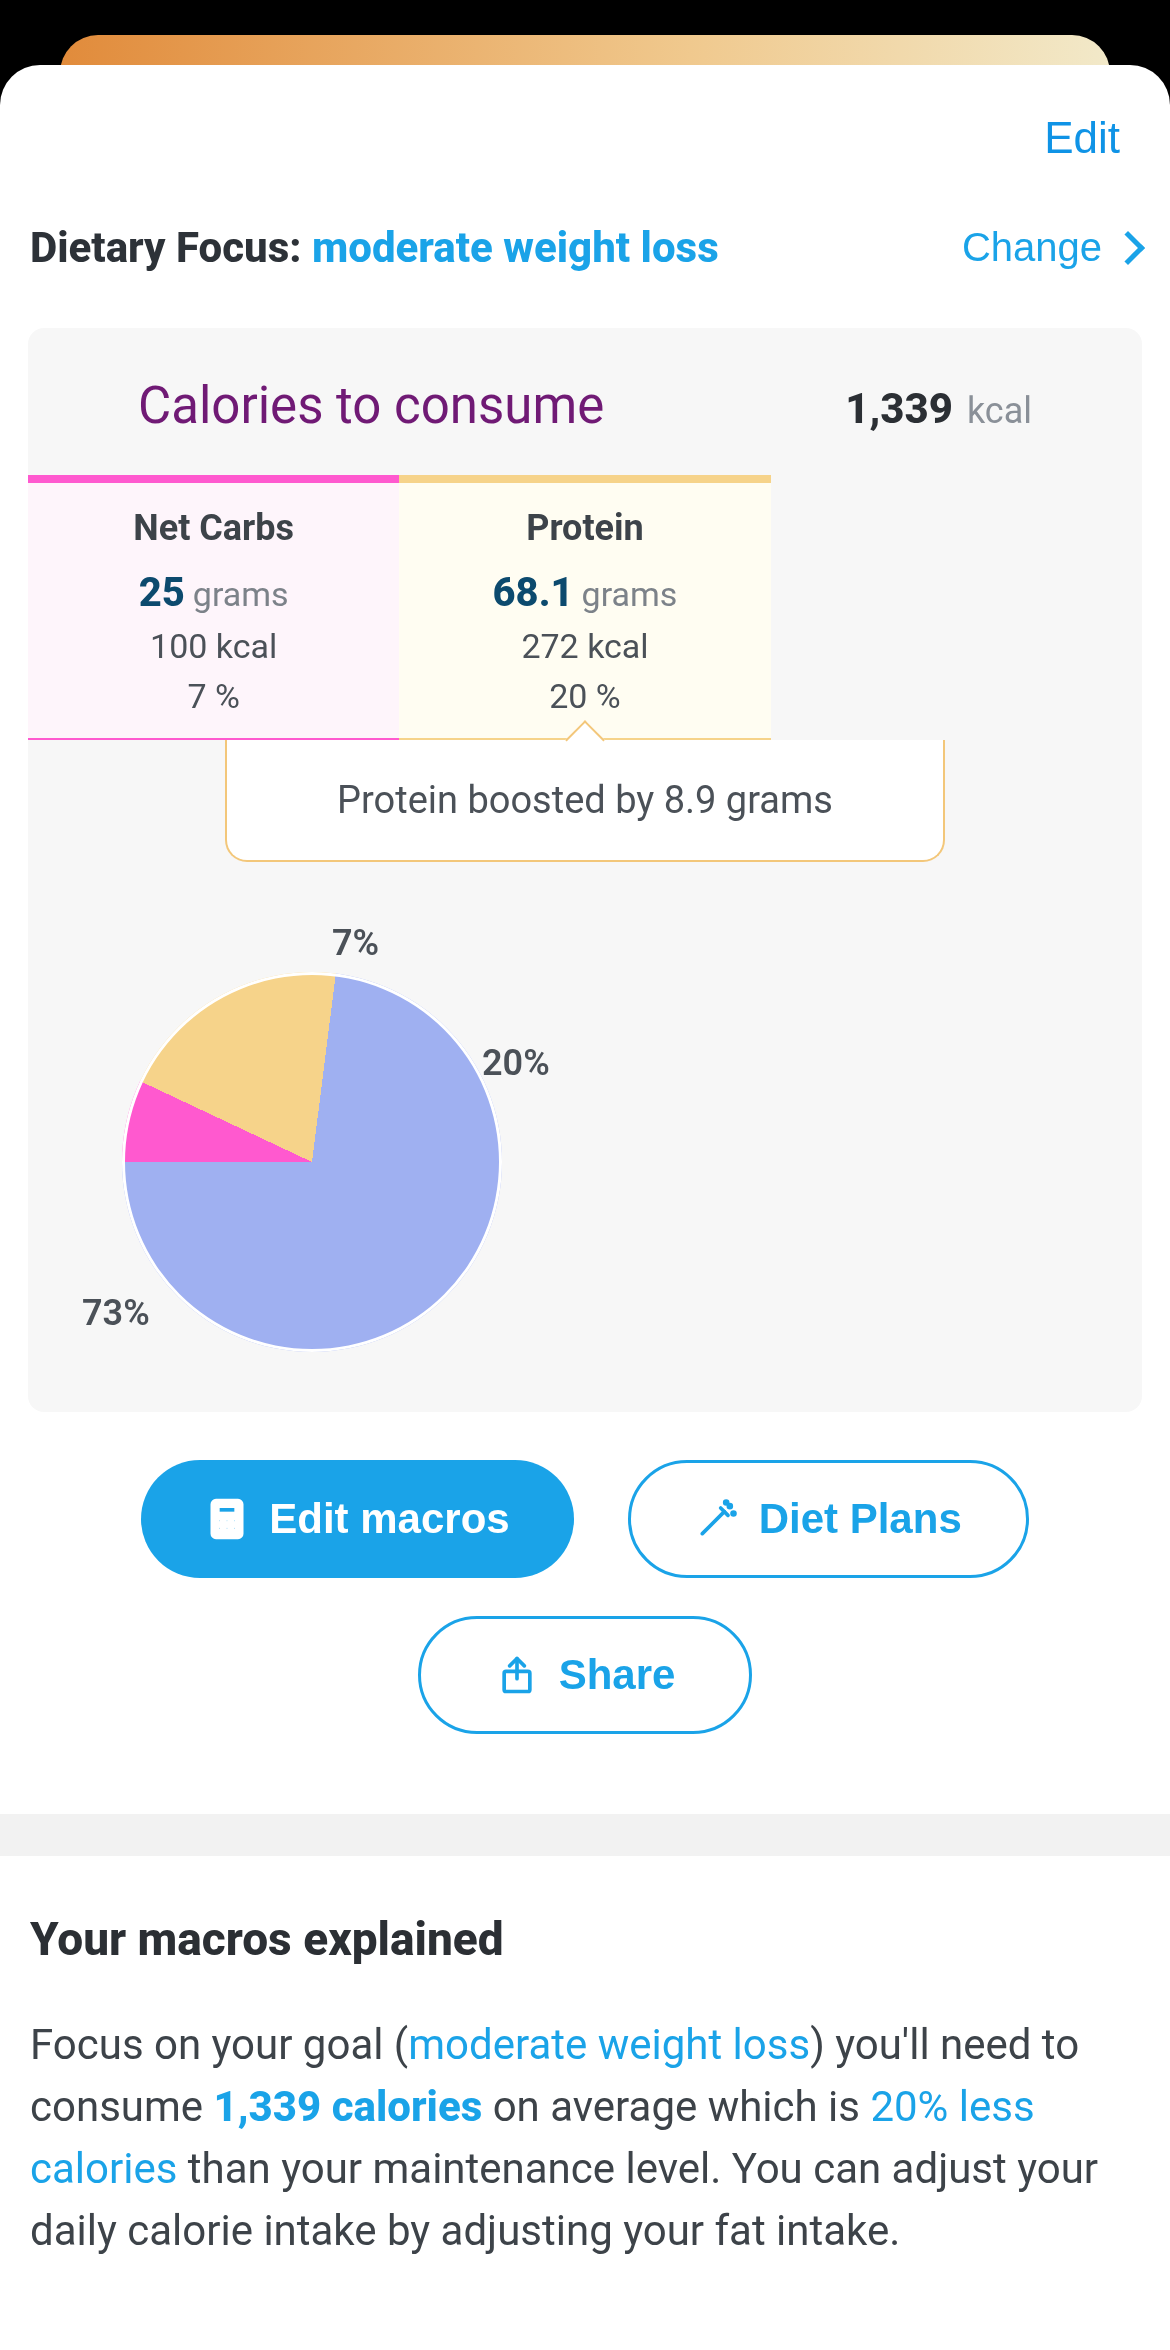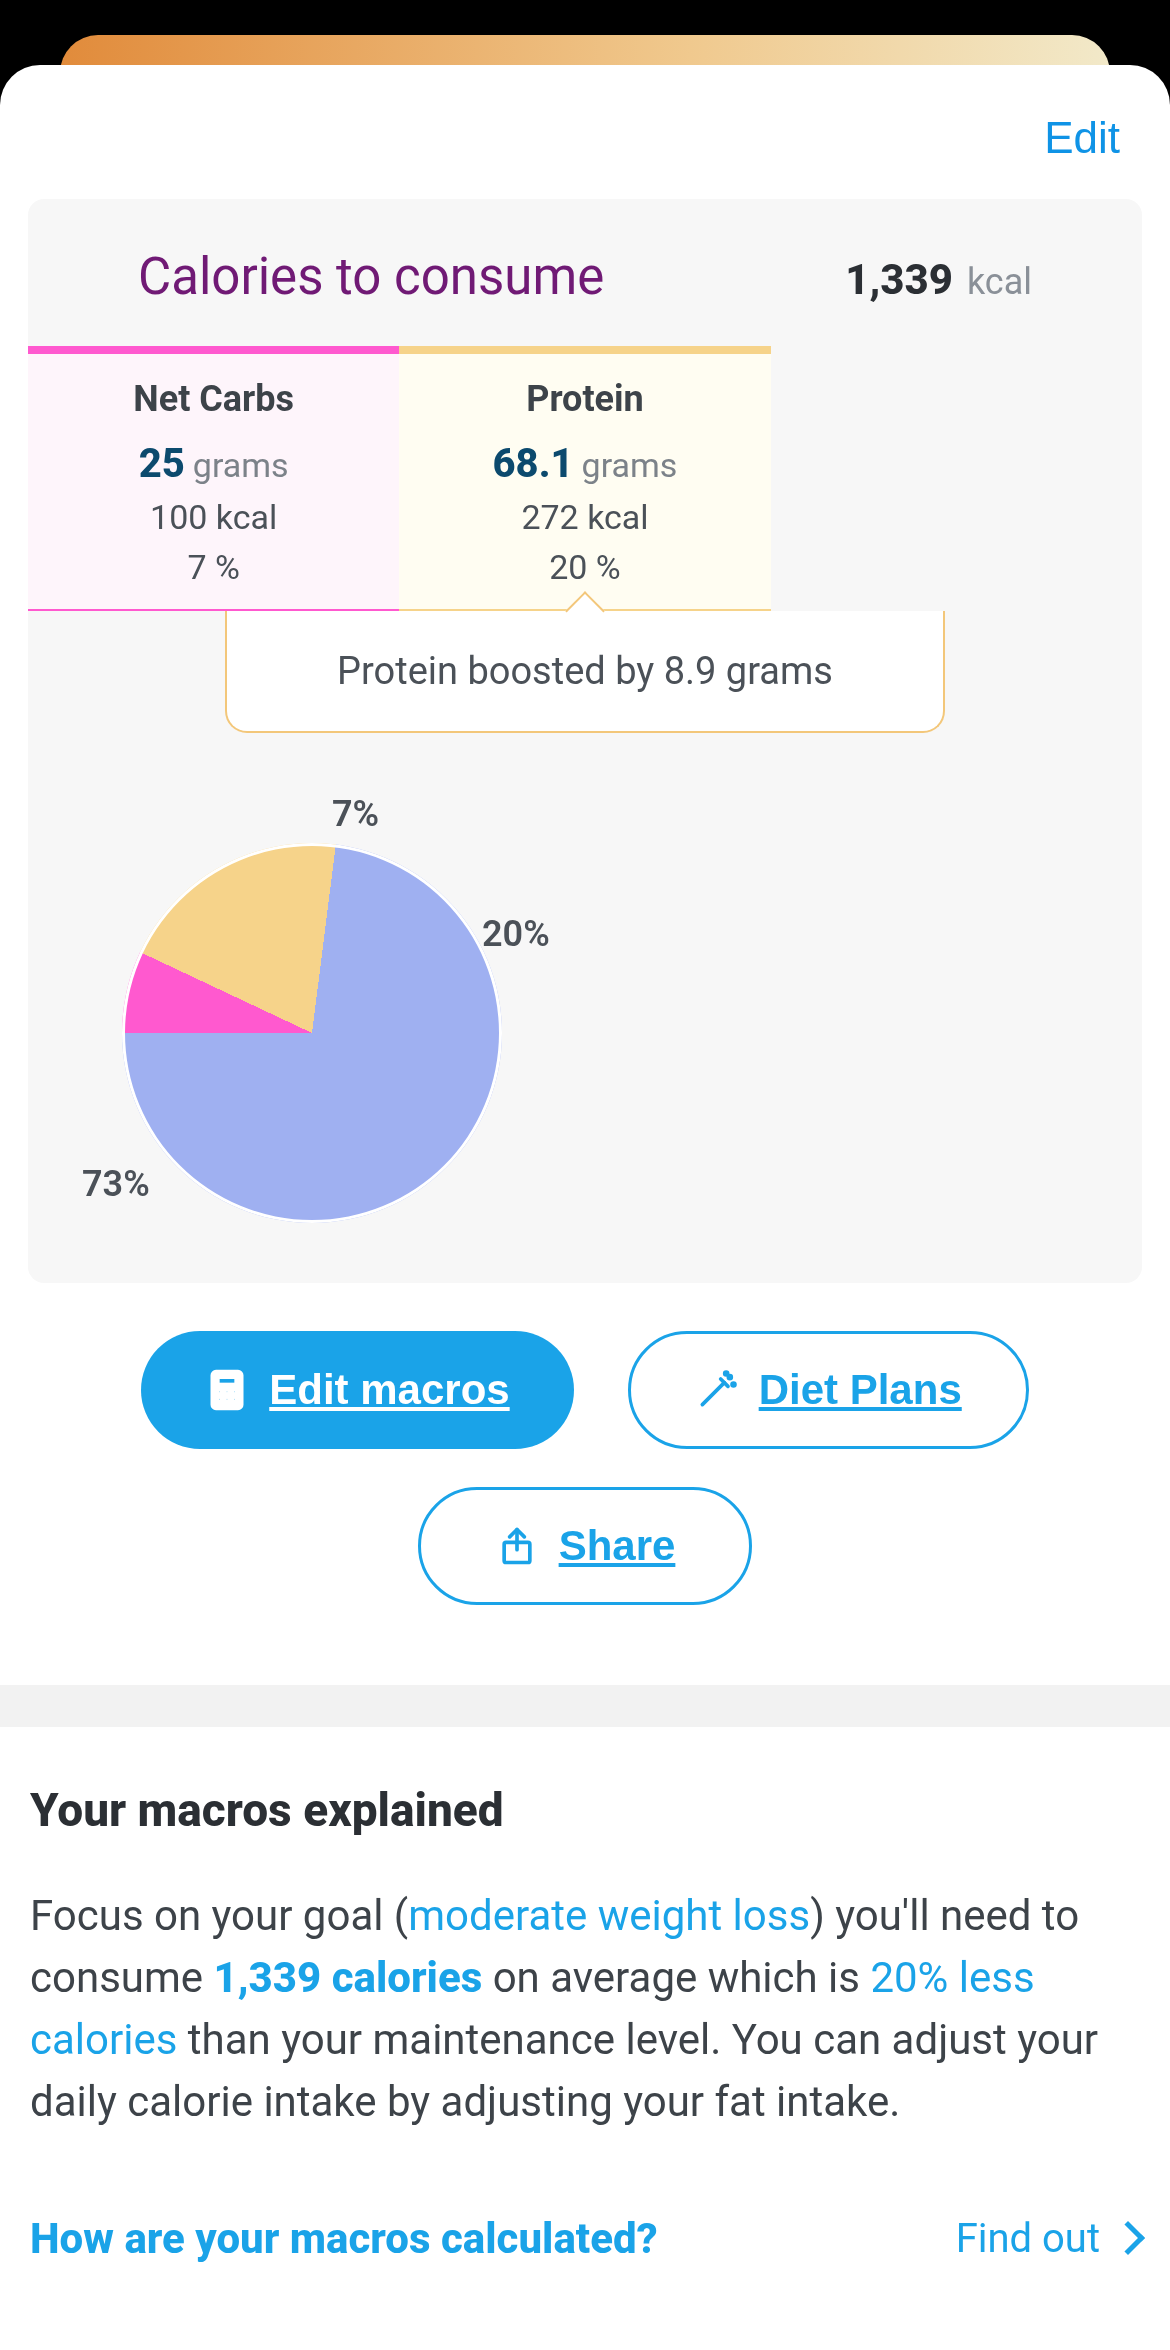--- a/index.html
+++ b/index.html
@@ -164,21 +164,20 @@
     margin: 48px 0 0 0;
   }
   .pill {
     display: flex; align-items: center; justify-content:center; gap: 20px;
     height: 118px;
     border-radius: 60px;
     font-size: 42px;
     font-weight: 600;
     cursor: pointer;
     padding: 0 64px;
-    text-decoration: underline;
   }
   .pill.primary { background:#1aa3e8; color:#fff; border:none; }
   .pill.outline { background:#fff; color:#1aa3e8; border: 3px solid #1aa3e8; }
   .pill .ico { width: 44px; height: 44px; display:flex; align-items:center; justify-content:center;}
   .share-row { display:flex; justify-content:center; margin: 38px 0 80px 0;}
   .divider { height: 42px; background: #f2f2f2; }
   .explain {
     padding: 56px 30px 20px 30px;
   }
   .explain h2 {
@@ -202,20 +201,30 @@
 <body>
 
 <div class="backdrop"></div>
 
 <div class="sheet">
 
   <div class="topbar">
     <button class="done-btn">Edit</button>
   </div>
 
+  <div class="focus-row">
+    <div>
+      <span class="focus-label">Dietary Focus: </span>
+      <span class="focus-value">moderate weight loss</span>
+    </div>
+    <button class="change-btn">
+      <span>Change</span>
+      <span class="chev-right"></span>
+    </button>
+  </div>
 
   <div class="card">
 
     <div class="cal-row">
       <span class="cal-label">Calories to consume</span>
       <span>
         <span class="cal-val">1,339</span>
         <span class="cal-unit">kcal</span>
       </span>
     </div>

